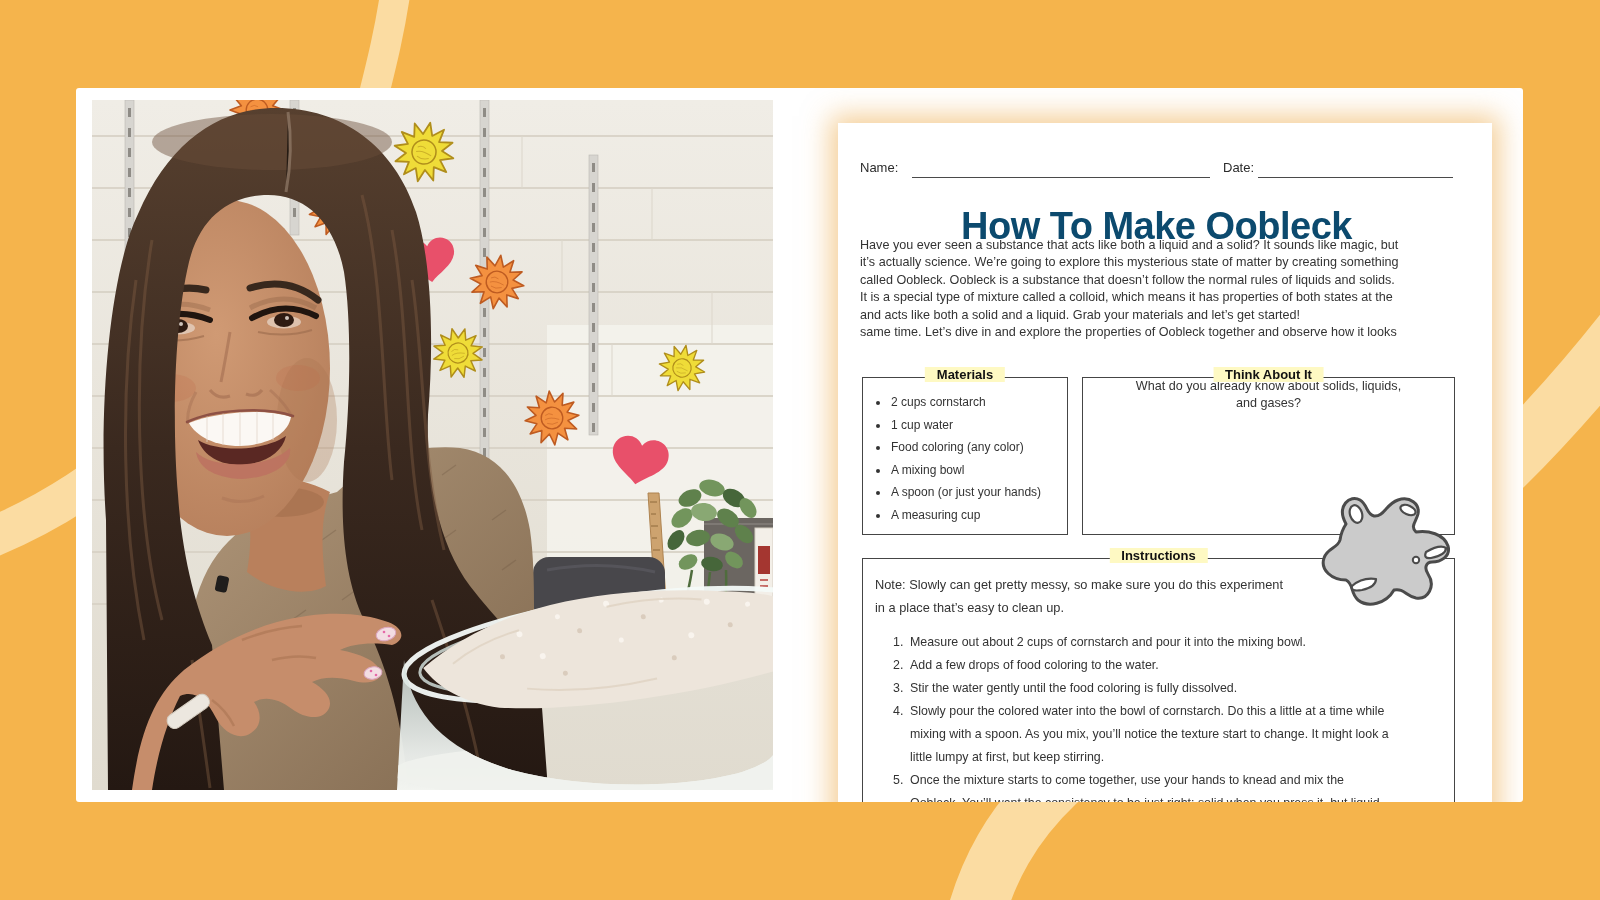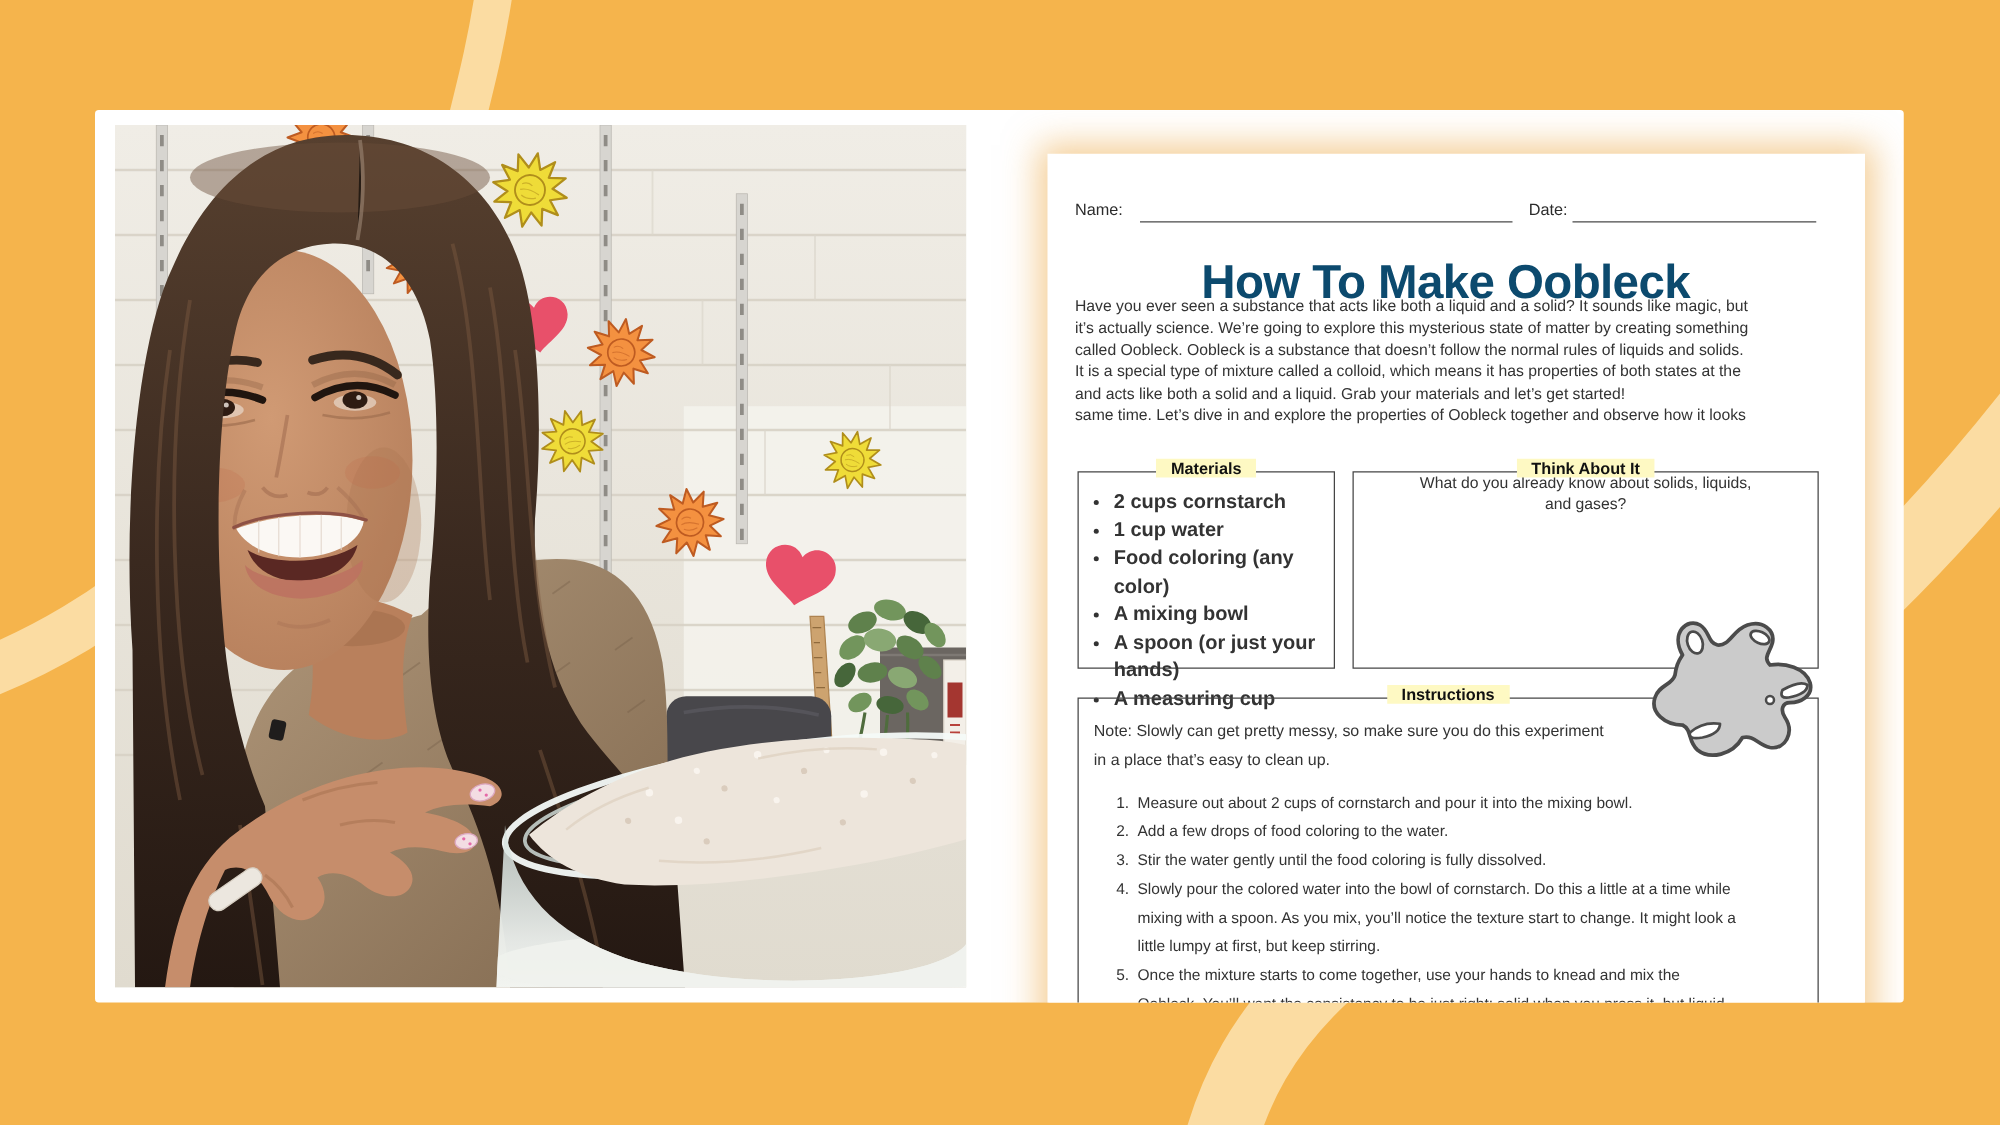--- a/index.html
+++ b/index.html
@@ -22,21 +22,21 @@
   .ws-title{position:absolute;left:22px;top:54px;width:593px;text-align:center;
             font-size:38px;line-height:48px;font-weight:700;color:#0c4a6e;letter-spacing:-.5px;}
   .intro{position:absolute;left:22px;top:114px;width:605px;font-size:12.6px;line-height:17.4px;}
   .intro .ln{white-space:nowrap;}
   .wbox{position:absolute;border:1.5px solid #454545;background:transparent;}
   .box-materials{left:24px;top:254px;width:204px;height:156px;}
   .box-think{left:244px;top:254px;width:371px;height:156px;}
   .box-instructions{left:24px;top:435px;width:591px;height:360px;}
   .legend{position:absolute;top:-11px;left:50%;transform:translateX(-50%);background:#fef9c3;
           padding:0 12px;font-weight:700;font-size:13px;color:#111;white-space:nowrap;}
-  .mat-list{margin:13px 0 0 0;padding-left:27px;font-size:16px;line-height:22.5px;font-weight:bold;}
+  .mat-list{margin:13px 0 0 0;padding-left:27px;font-size:12px;line-height:22.5px;}
   .mat-list li{padding-left:1px;}
   .think-prompt{padding:0 14px;font-size:12.6px;line-height:17px;text-align:center;}
   .note{margin:14px 0 0 12px;font-size:12.8px;line-height:23px;max-width:470px;}
   .note .ln,.steps .ln{white-space:nowrap;}
   .steps{list-style:none;margin:12px 0 0 0;padding:0 0 0 47px;font-size:12.4px;line-height:23px;}
   .steps li{position:relative;}
   .step-num{position:absolute;left:-17px;top:0;}
   .splat{position:absolute;left:478px;top:367px;z-index:5;}
   .sun-o{--f:#F49140;--s:#BE5B21;}
   .sun-y{--f:#EFDC38;--s:#B08E1B;}

